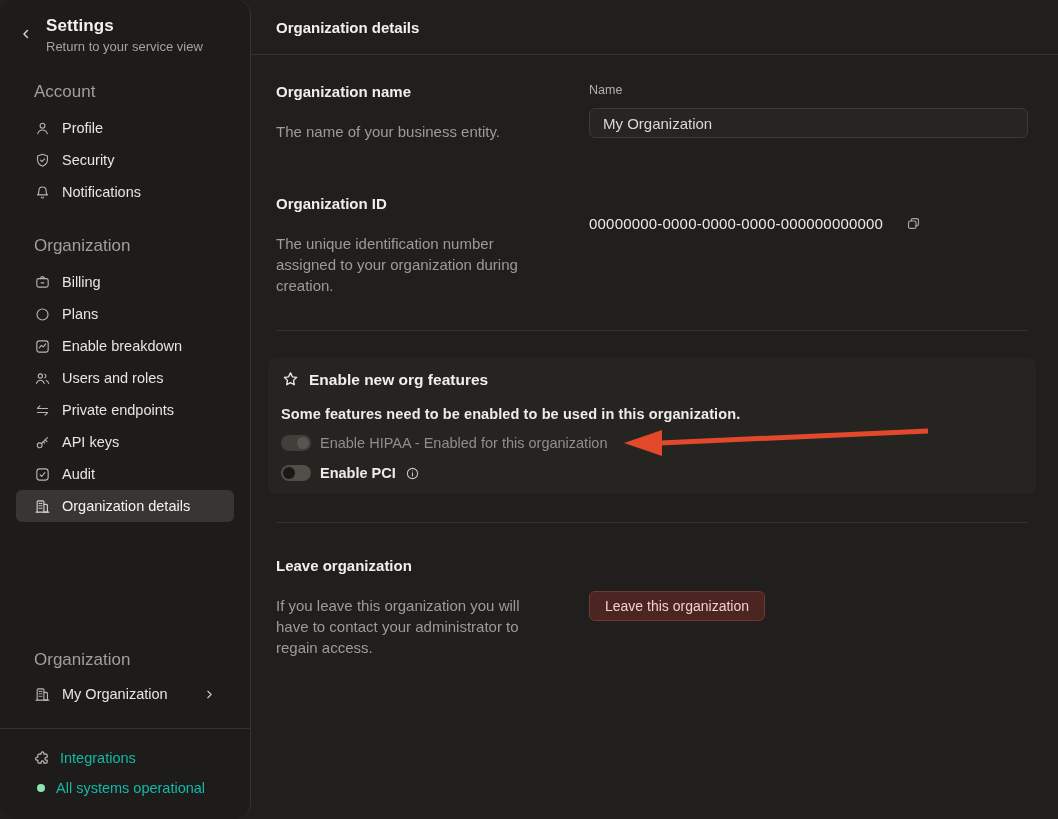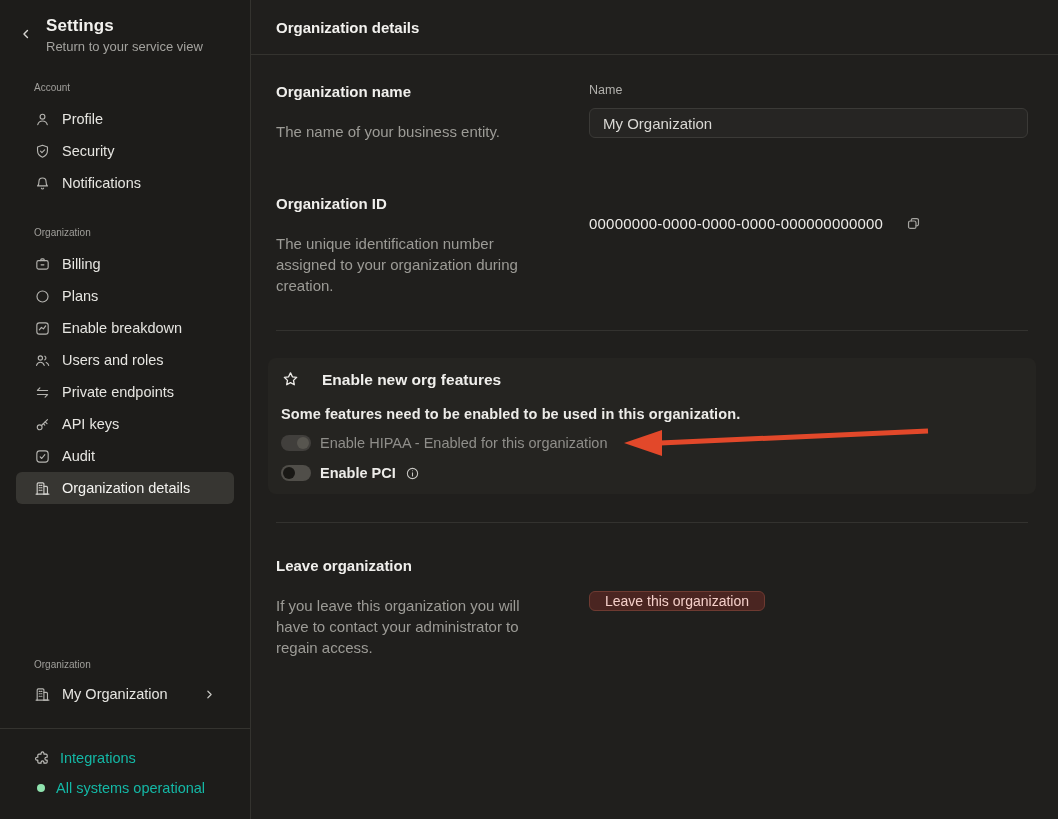--- a/index.html
+++ b/index.html
@@ -8,32 +8,32 @@
     font-family: "Liberation Sans", "DejaVu Sans", sans-serif;
     background:#201f1d; color:#edece9;
     -webkit-font-smoothing:antialiased;
   }
   .app { display:flex; width:1058px; height:819px; }
 
   
   .sidebar {
     width:251px; min-width:251px; height:100%;
     background:#1d1c1a; border-right:1px solid #34332f;
-    display:flex; flex-direction:column;
+    display:flex; flex-direction:column;border-radius:15px;
   }
   .side-head { display:flex; align-items:flex-start; margin:16px 14px 0 14px; }
   .back-btn {
     width:24px; height:24px; margin-top:7px; border:none; background:transparent;
     color:#d6d5d1; cursor:pointer; display:flex; align-items:center; justify-content:center;
   }
   .head-text { margin-left:8px; }
   .side-title { font-size:17px; font-weight:bold; color:#f2f1ee; letter-spacing:.1px; }
   .side-sub { font-size:13px; color:#a3a29e; margin-top:3px; }
 
-  .section-label { margin:28px 0 0 34px; font-size:10px; color:#a09f9b; }
+  .section-label { margin:28px 0 0 34px; font-size:17px; color:#a09f9b; }
   .nav-list { margin-top:10px; }
   .nav-item {
     display:flex; align-items:center; height:32px;
     margin:0 16px; padding-left:18px; border-radius:6px;
     color:#e6e5e1; font-size:14.5px; cursor:pointer;
   }
   .nav-item .icn { width:17px; height:17px; margin-right:11px; color:#b5b4b0; display:flex; }
   .nav-item.selected { background:#373632; color:#f3f2ef; }
   .nav-item.selected .icn { color:#d0cfcb; }
 
@@ -84,21 +84,21 @@
   .copy-btn { background:none; border:none; color:#a5a4a0; cursor:pointer; display:flex; padding:0; }
 
   .hr { border-top:1px solid #33322f; margin-top:34px; }
   .hr2 { border-top:1px solid #33322f; margin-top:28px; }
 
   .feature-card {
     position:relative; margin:27px -8px 0 -8px;
     background:#252421; border-radius:8px;
     padding:12px 14px 13px 13px;
   }
-  .card-head { display:flex; align-items:center; gap:22px; }
+  .card-head { display:flex; align-items:center; gap:9px; }
   .card-head .icn { width:19px; height:19px; color:#eceae7; display:flex; }
   .card-title { font-size:15.5px; font-weight:bold; color:#f0efec; }
   .card-desc { margin-top:17px; font-size:14.5px; color:#edece9; font-weight:bold; letter-spacing:.1px; }
   .toggle-row { display:flex; align-items:center; margin-top:13px; }
   .toggle {
     position:relative; width:30px; height:16px; border-radius:8px; margin-right:9px;
     cursor:pointer; flex:0 0 auto;
   }
   .toggle .knob { position:absolute; top:2px; width:12px; height:12px; border-radius:50%; }
   .toggle.on-disabled { background:#413f3c; cursor:default; }
@@ -106,21 +106,21 @@
   .toggle.off { background:#504e49; }
   .toggle.off .knob { left:2px; background:#191815; }
   .toggle-label-disabled { font-size:14.5px; color:#8f8e8a; }
   .toggle-label { font-size:14.5px; color:#edece9; font-weight:bold; }
   .info-btn { background:none; border:none; color:#c9c8c4; display:flex; margin-left:9px; padding:0; cursor:pointer; }
 
   .arrow-annotation { position:absolute; left:354px; top:66px; pointer-events:none; }
 
   .row-leave { padding-top:34px; }
   .danger-btn {
-    margin-top:34px; display:inline-flex; align-items:center; height:20px;
+    margin-top:34px; display:inline-flex; align-items:center; height:30px;
     padding:0 15px; background:#4a2521; border:1px solid #6e3a31; border-radius:6px;
     color:#f4cfc9; font-size:14px; font-family:inherit; cursor:pointer;
   }
 </style>
 </head>
 <body>
 
 <div class="app">
 
   <aside class="sidebar">

